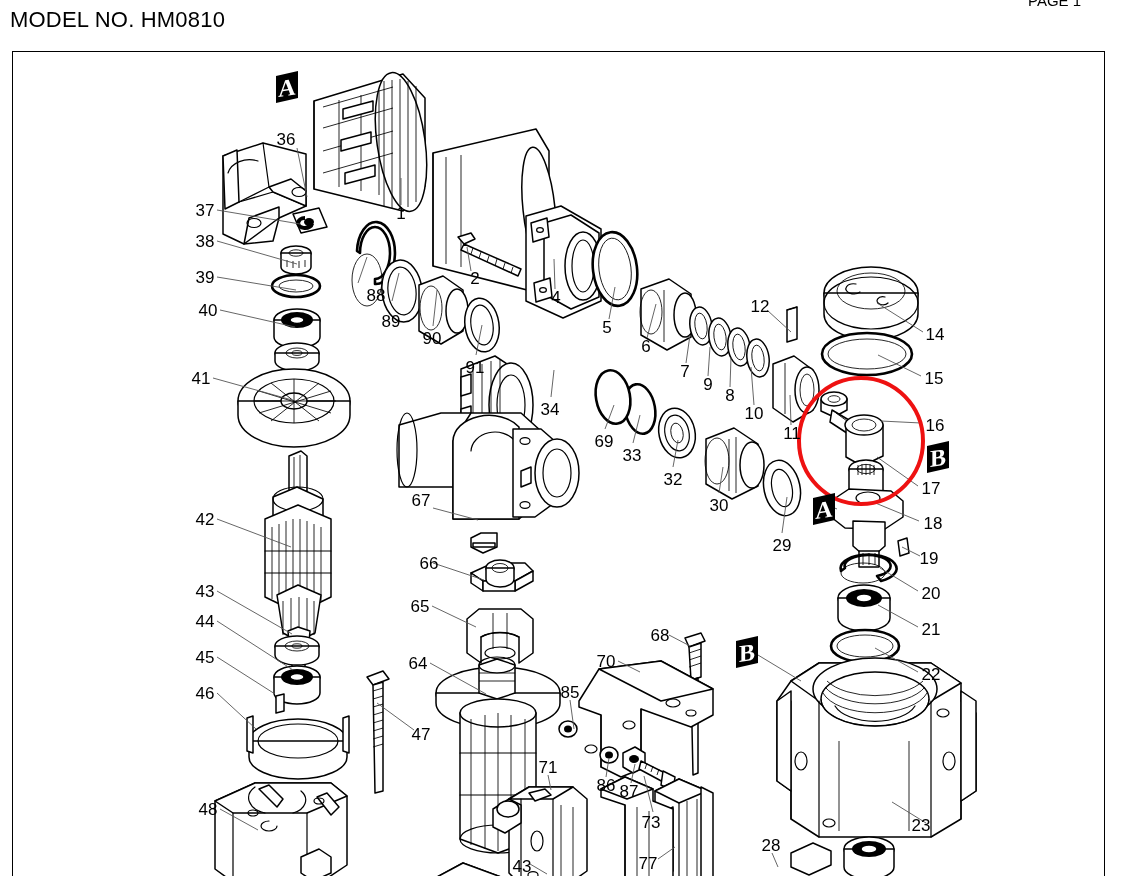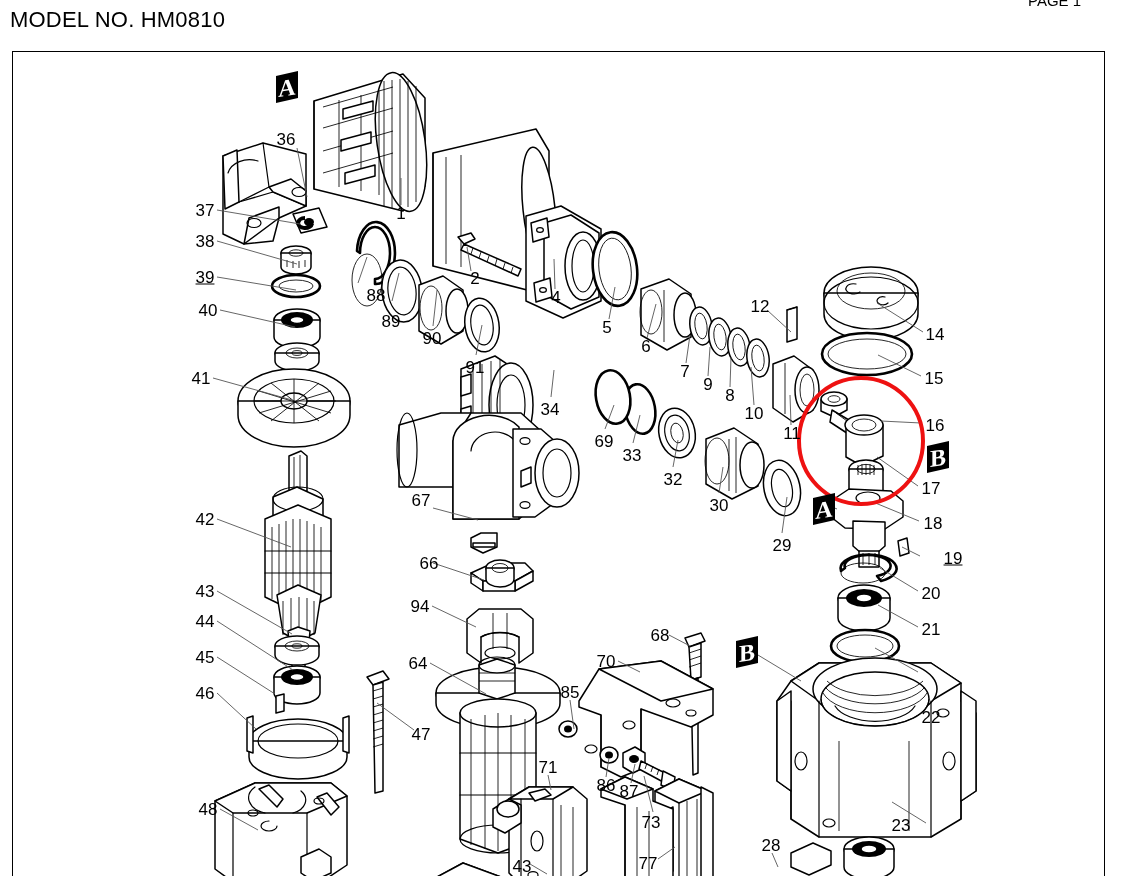--- a/index.html
+++ b/index.html
@@ -647,50 +647,50 @@
       <div class="lbl" style="left: 695px; top: 332px;">9</div>
       <div class="lbl" style="left: 717px; top: 343px;">8</div>
       <div class="lbl" style="left: 741px; top: 361px;">10</div>
       <div class="lbl" style="left: 779px; top: 381px;">11</div>
       <div class="lbl" style="left: 747px; top: 254px;">12</div>
       <div class="lbl" style="left: 922px; top: 282px;">14</div>
       <div class="lbl" style="left: 921px; top: 326px;">15</div>
       <div class="lbl" style="left: 922px; top: 373px; text-align: right;">16</div>
       <div class="lbl" style="left: 918px; top: 436px;">17</div>
       <div class="lbl" style="left: 920px; top: 471px;">18</div>
-      <div class="lbl" style="left: 940px; top: 506px; text-decoration: underline;">19</div>
+      <div class="lbl" style="left: 916px; top: 506px;">19</div>
       <div class="lbl" style="left: 918px; top: 541px;">20</div>
       <div class="lbl" style="left: 918px; top: 577px;">21</div>
-      <div class="lbl" style="left: 918px; top: 622px; margin-top: 43px;">22</div>
-      <div class="lbl" style="left: 888px; top: 773px;">23</div>
+      <div class="lbl" style="left: 918px; top: 622px;">22</div>
+      <div class="lbl" style="left: 908px; top: 773px;">23</div>
       <div class="lbl" style="left: 758px; top: 793px;">28</div>
       <div class="lbl" style="left: 769px; top: 493px;">29</div>
       <div class="lbl" style="left: 706px; top: 453px;">30</div>
       <div class="lbl" style="left: 660px; top: 427px;">32</div>
       <div class="lbl" style="left: 619px; top: 403px;">33</div>
       <div class="lbl" style="left: 537px; top: 357px;">34</div>
       <div class="lbl" style="left: 591px; top: 389px;">69</div>
       <div class="lbl" style="left: 344px; top: 243px; padding-left: 38px;">88</div>
       <div class="lbl" style="left: 378px; top: 261px; margin-top: 8px;">89</div>
       <div class="lbl" style="left: 419px; top: 286px;">90</div>
       <div class="lbl" style="left: 462px; top: 315px;">91</div>
       <div class="lbl" style="left: 192px; top: 158px;">37</div>
       <div class="lbl" style="left: 192px; top: 189px;">38</div>
-      <div class="lbl" style="left: 192px; top: 225px; text-decoration: underline;">39</div>
+      <div class="lbl" style="left: 192px; top: 225px;">39</div>
       <div class="lbl" style="left: 195px; top: 258px; text-align: right;">40</div>
       <div class="lbl" style="left: 188px; top: 326px;">41</div>
       <div class="lbl" style="left: 192px; top: 467px;">42</div>
       <div class="lbl" style="left: 192px; top: 539px;">43</div>
       <div class="lbl" style="left: 192px; top: 569px;">44</div>
       <div class="lbl" style="left: 192px; top: 605px;">45</div>
       <div class="lbl" style="left: 192px; top: 641px;">46</div>
       <div class="lbl" style="left: 408px; top: 682px;">47</div>
       <div class="lbl" style="left: 195px; top: 757px;">48</div>
       <div class="lbl" style="left: 405px; top: 611px;">64</div>
-      <div class="lbl" style="left: 407px; top: 554px;">94</div>
+      <div class="lbl" style="left: 407px; top: 554px;">65</div>
       <div class="lbl" style="left: 416px; top: 511px;">66</div>
       <div class="lbl" style="left: 408px; top: 448px;">67</div>
       <div class="lbl" style="left: 647px; top: 583px;">68</div>
       <div class="lbl" style="left: 593px; top: 609px;">70</div>
       <div class="lbl" style="left: 535px; top: 715px;">71</div>
       <div class="lbl" style="left: 638px; top: 770px;">73</div>
       <div class="lbl" style="left: 509px; top: 814px;">43</div>
       <div class="lbl" style="left: 635px; top: 811px;">77</div>
       <div class="lbl" style="left: 557px; top: 640px;">85</div>
       <div class="lbl" style="left: 593px; top: 733px;">86</div>

